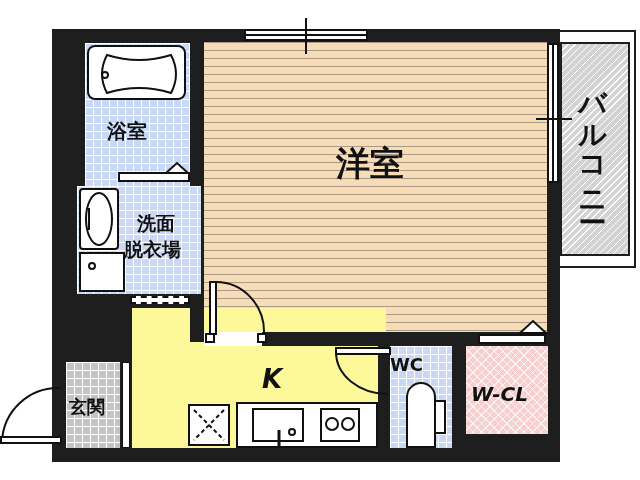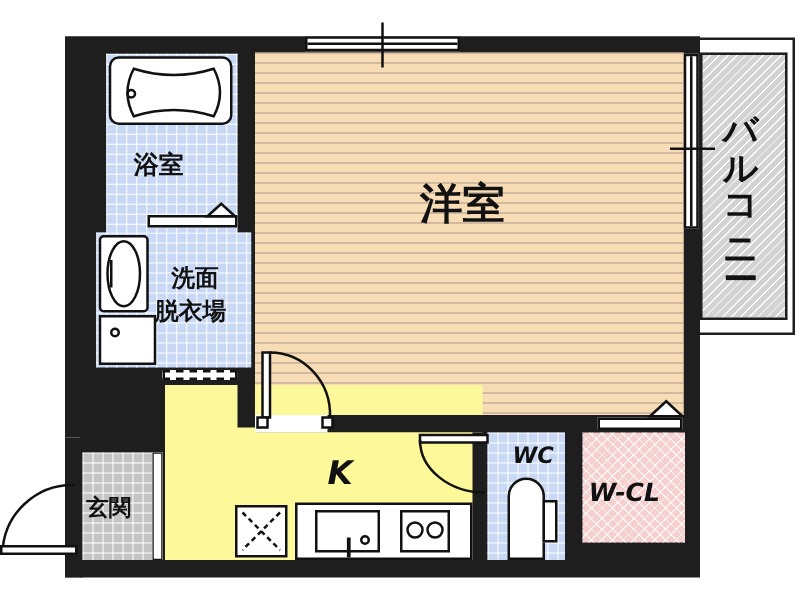--- a/index.html
+++ b/index.html
@@ -82,21 +82,21 @@
   <div class="abs fixture" style="left:2px;top:66px;width:46px;height:40px;">
     <svg width="46" height="40" style="left:0;top:0;">
         <circle cx="11" cy="12" r="3" fill="none" stroke="#111" stroke-width="2"></circle>
       </svg>
   </div>
   <div class="abs label" style="left:60px;top:28px;font-size:19px;">洗面</div>
   <div class="abs label" style="left:47px;top:54px;font-size:19px;">脱衣場</div>
 </div>
 <div class="abs" style="left:130px;top:296px;width:60px;height:8px;background:#fff;border:2px solid #111;border-style:dashed solid;"></div>
 
-<div class="abs tile-gray" style="left:66px;top:362px;width:64px;height:86px;">
+<div class="abs tile-gray" style="left:66px;top:362px;width:54px;height:86px;">
   <div class="abs label" style="left:3px;top:36px;font-size:18px;">玄関</div>
 </div>
 <div class="abs" style="left:122px;top:362px;width:8px;height:86px;background:#fff;border:1px solid #111;"></div>
 <svg style="left:0;top:380px;" width="66" height="70">
   <path d="M60 8 A56 56 0 0 0 2 62" fill="none" stroke="#111" stroke-width="2"></path>
   <rect x="1" y="57" width="60" height="6" fill="#fff" stroke="#111" stroke-width="2"></rect>
 </svg>
 
 <div class="abs floor-yellow" style="left:132px;top:308px;width:254px;height:140px;"></div>
 <div class="abs floor-yellow" style="left:132px;top:308px;width:62px;height:40px;"></div>
@@ -128,21 +128,21 @@
 <div class="abs" style="left:204px;top:332px;width:58px;height:14px;background:#fff;"></div>
 <svg style="left:204px;top:280px;" width="64" height="64">
   <rect x="6" y="2" width="6" height="52" fill="#fff" stroke="#111" stroke-width="2"></rect>
   <path d="M12 2 A48 50 0 0 1 60 54" fill="none" stroke="#111" stroke-width="2"></path>
   <rect x="2" y="54" width="8" height="8" fill="#fff" stroke="#111" stroke-width="2"></rect>
   <rect x="54" y="54" width="8" height="8" fill="#fff" stroke="#111" stroke-width="2"></rect>
 </svg>
 
 <div class="abs wall" style="left:378px;top:346px;width:12px;height:102px;"></div>
 <div class="abs tile-blue" style="left:390px;top:346px;width:62px;height:102px;">
-  <div class="abs label" style="left:0;top:10px;font-size:18px;font-style:italic;padding-left:20px;">WC</div>
+  <div class="abs label" style="left:0;top:10px;font-size:18px;">WC</div>
   <div class="abs fixture" style="left:16px;top:36px;width:30px;height:66px;border-radius:15px 15px 0 0;"></div>
   <div class="abs fixture" style="left:44px;top:54px;width:12px;height:34px;"></div>
 </div>
 <svg style="left:330px;top:346px;" width="64" height="56">
   <rect x="6" y="2" width="54" height="6" fill="#fff" stroke="#111" stroke-width="2"></rect>
   <path d="M6 6 A52 42 0 0 0 58 48" fill="none" stroke="#111" stroke-width="2"></path>
 </svg>
 <div class="abs wall" style="left:452px;top:346px;width:14px;height:102px;"></div>
 
 <div class="abs floor-pink" style="left:466px;top:346px;width:82px;height:88px;">

